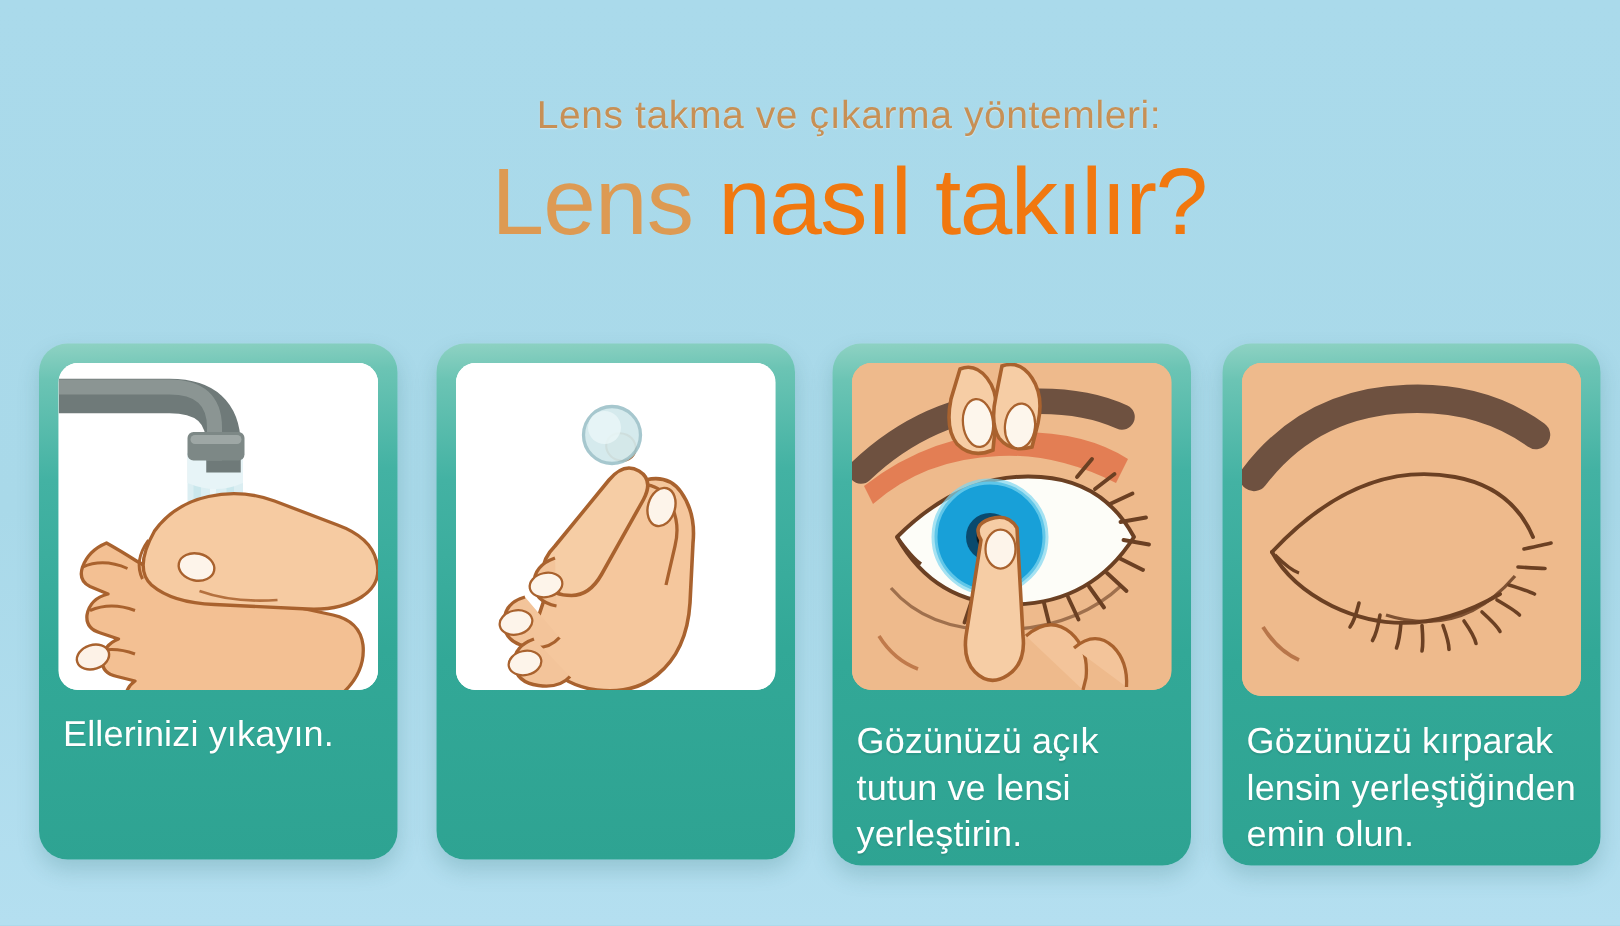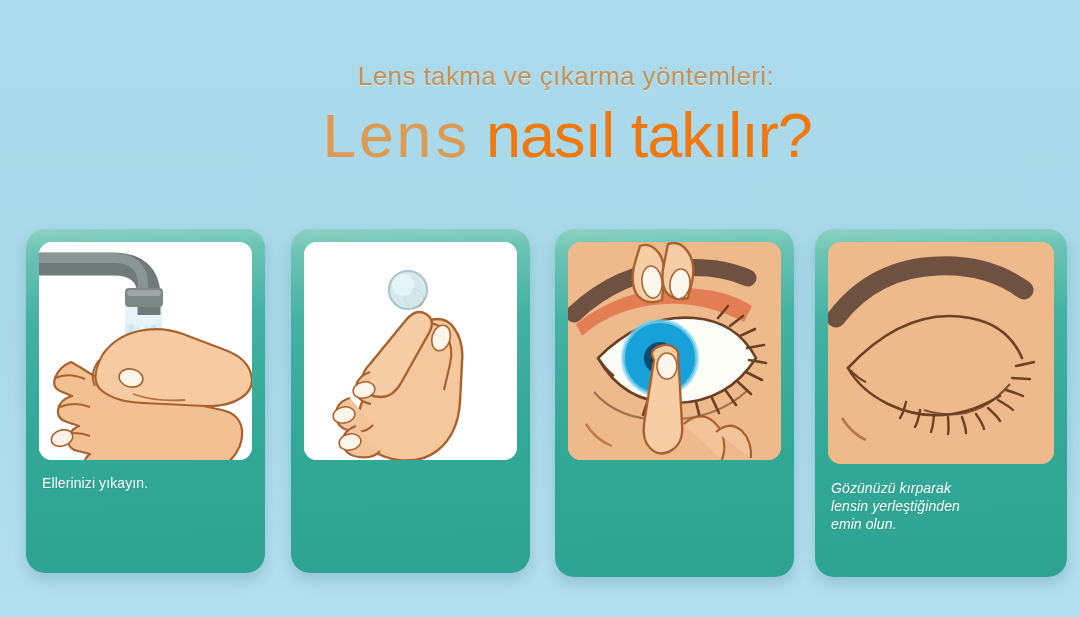--- a/index.html
+++ b/index.html
@@ -45,21 +45,20 @@
     margin: 0;
     padding-top: 12px;
     font-size: 63px;
     line-height: 1.02;
     white-space: nowrap;
   }
   .title-light {
     color: #dd9a53;
     font-weight: 400;
     letter-spacing: -0.5px;
-    font-family: Liberation Mono, monospace;
   }
   .title-bold {
     color: #f1780f;
     font-weight: 400;
     letter-spacing: -1px;
   }
 
   
   .cards {
     position: absolute;
@@ -73,21 +72,21 @@
     top: 0;
     width: 239px;
     border-radius: 19px;
     background: linear-gradient(178deg, #8fd2c3 0%, #6bc4b4 7%, #43b2a3 26%, #32a897 60%, #2ea392 100%);
     box-shadow: 0 7px 14px rgba(40,110,110,0.22);
     overflow: hidden;
   }
   .card.c1 { left: 0px;   height: 344px; }
   .card.c2 { left: 265px; height: 344px; }
   .card.c3 { left: 529px; height: 348px; }
-  .card.c4 { left: 789px; width: 252px; height: 348px; font-style: italic; }
+  .card.c4 { left: 789px; width: 252px; height: 348px; }
 
   .card-photo {
     position: absolute;
     left: 13px;
     top: 13px;
     right: 13px;
     height: 218px;
     border-radius: 13px;
     overflow: hidden;
     background: #ffffff;
@@ -96,21 +95,21 @@
   .card-photo.skin { background: #eeba8c; }
 
   .card-photo svg { display: block; width: 100%; height: 100%; }
 
   .caption {
     position: absolute;
     left: 16px;
     right: 12px;
     top: 245px;
     color: #ffffff;
-    font-size: 14px;
+    font-size: 24px;
     line-height: 1.3;
     font-weight: 400;
     letter-spacing: 0.1px;
     text-shadow: 0 1px 1px rgba(0,0,0,0.10);
     white-space: pre-line;
   }
   .card.c4 .caption { top: 250px; }
   .card.c3 .caption { top: 250px; }
 </style>
 </head>
@@ -228,20 +227,23 @@
 
           <path d="M116,182 q16,-14 30,-2 q12,11 10,30 l-2,8" fill="#f3c49a" stroke="#a9622e" stroke-width="2.2"></path>
           <path d="M148,190 q14,-12 26,-1 q10,10 9,27" fill="#f3c49a" stroke="#a9622e" stroke-width="2.2"></path>
 
           <path d="M72,4 q10,-4 18,6 q8,10 6,28 l-2,20 q-14,6 -24,-4 q-8,-10 -4,-30 z" fill="#f6cda5" stroke="#a9622e" stroke-width="2.4"></path>
           <ellipse cx="84" cy="40" rx="10" ry="16" transform="rotate(-6 84 40)" fill="#fdf6ec" stroke="#a9622e" stroke-width="1.5"></ellipse>
           <path d="M100,2 q12,-4 20,8 q8,12 4,30 l-4,16 q-14,4 -22,-6 q-6,-10 -2,-28 z" fill="#f6cda5" stroke="#a9622e" stroke-width="2.4"></path>
           <ellipse cx="112" cy="42" rx="10" ry="15" transform="rotate(6 112 42)" fill="#fdf6ec" stroke="#a9622e" stroke-width="1.5"></ellipse>
         </svg>
       </div>
+      <div class="caption">Gözünüzü açık
+tutun ve lensi
+yerleştirin.</div>
     </div>
 
     <div class="card c4">
       <div class="card-photo skin">
         <svg viewBox="0 0 226 222" preserveAspectRatio="xMidYMid slice">
           <rect x="0" y="0" width="226" height="222" fill="#eeba8c"></rect>
 
           <path d="M8,76 q38,-50 102,-52 q50,-2 86,24" fill="none" stroke="#6e5140" stroke-width="19" stroke-linecap="round"></path>
 
           <path d="M20,126 q58,-62 122,-50 q38,7 52,40" fill="none" stroke="#6b4023" stroke-width="2.6" stroke-linecap="round"></path>

